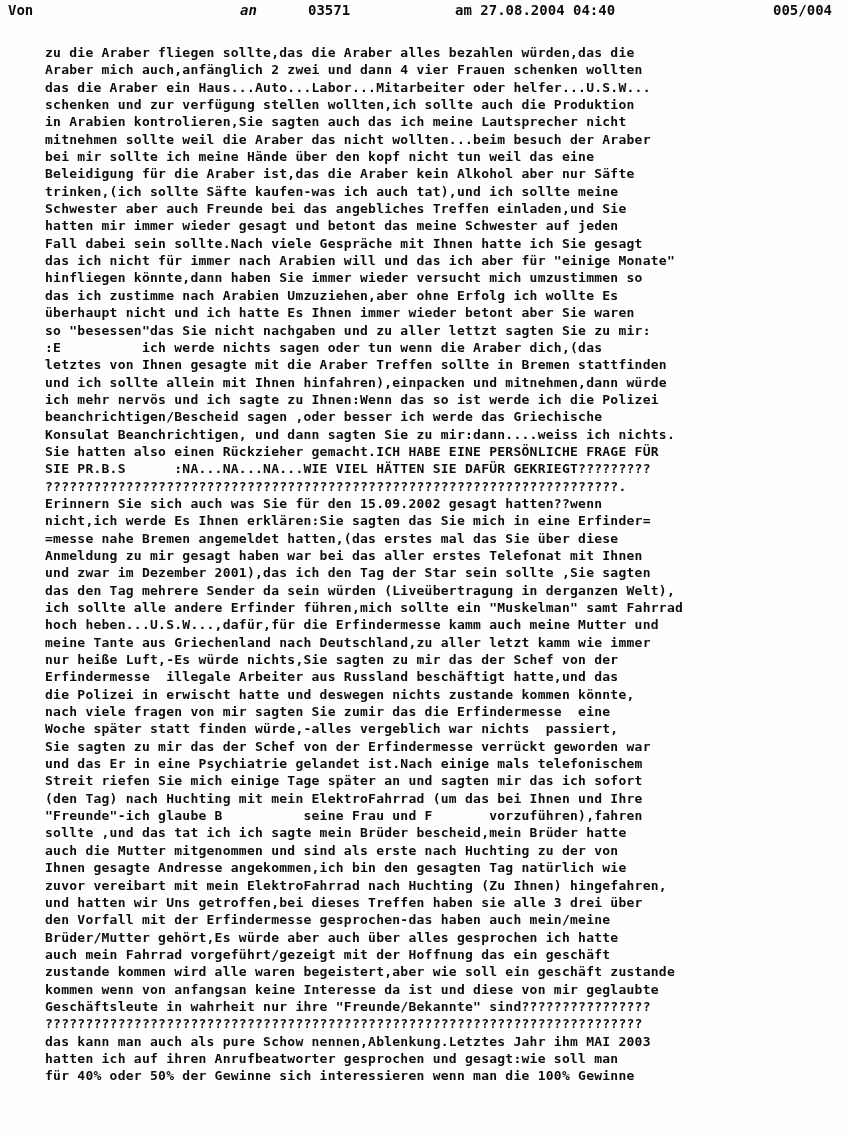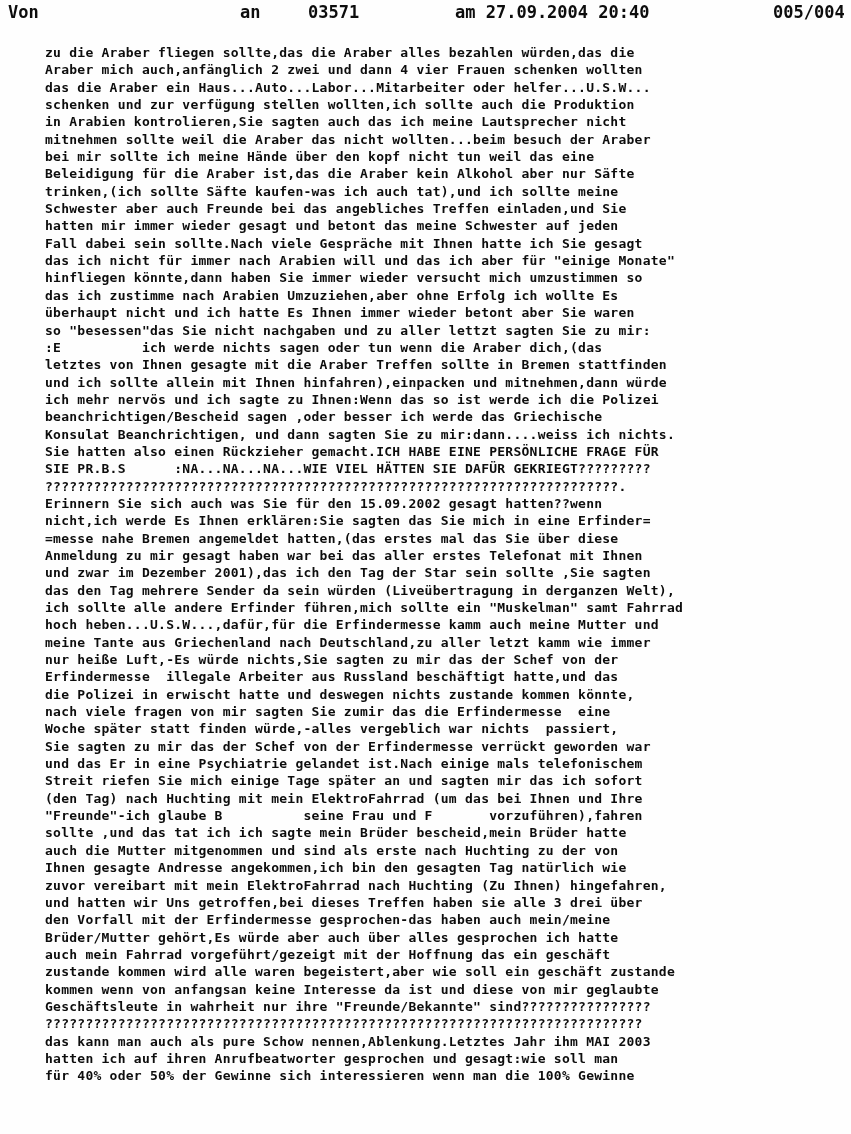--- a/index.html
+++ b/index.html
@@ -15,27 +15,27 @@
     overflow: hidden;
     font-family: "DejaVu Sans Mono", "Liberation Mono", monospace;
     color: #0d0d0d;
   }
   .fax-header {
     position: absolute;
     top: 1px;
     left: 0;
     width: 751px;
     height: 22px;
-    font-size: 17px;
+    font-size: 14px;
     font-weight: bold;
     white-space: pre;
   }
   .fax-header span { position: absolute; top: 1px; }
   .h-from   { left: 8px; }
-  .h-to     { left: 240px; }
+  .h-to     { left: 240px; font-style: italic; }
   .h-number { left: 308px; }
   .h-date   { left: 455px; }
   .h-page   { left: 773px; }
   .fax-body {
     position: absolute;
     top: 44px;
     left: 45px;
     width: 800px;
     font-size: 13px;
     line-height: 17.35px;
@@ -48,17 +48,17 @@
   }
 </style>
 </head>
 <body>
 
 <div class="page">
   <div class="fax-header">
     <span class="h-from">Von</span>
     <span class="h-to">an</span>
     <span class="h-number">03571</span>
-    <span class="h-date">am 27.09.2004 20:40</span>
+    <span class="h-date">am 27.08.2004 04:40</span>
     <span class="h-page">005/004</span>
   </div>
   <div class="fax-body"><div>zu die Araber fliegen sollte,das die Araber alles bezahlen würden,das die</div><div>Araber mich auch,anfänglich 2 zwei und dann 4 vier Frauen schenken wollten</div><div>das die Araber ein Haus...Auto...Labor...Mitarbeiter oder helfer...U.S.W...</div><div>schenken und zur verfügung stellen wollten,ich sollte auch die Produktion</div><div>in Arabien kontrolieren,Sie sagten auch das ich meine Lautsprecher nicht</div><div>mitnehmen sollte weil die Araber das nicht wollten...beim besuch der Araber</div><div>bei mir sollte ich meine Hände über den kopf nicht tun weil das eine</div><div>Beleidigung für die Araber ist,das die Araber kein Alkohol aber nur Säfte</div><div>trinken,(ich sollte Säfte kaufen-was ich auch tat),und ich sollte meine</div><div>Schwester aber auch Freunde bei das angebliches Treffen einladen,und Sie</div><div>hatten mir immer wieder gesagt und betont das meine Schwester auf jeden</div><div>Fall dabei sein sollte.Nach viele Gespräche mit Ihnen hatte ich Sie gesagt</div><div>das ich nicht für immer nach Arabien will und das ich aber für "einige Monate"</div><div>hinfliegen könnte,dann haben Sie immer wieder versucht mich umzustimmen so</div><div>das ich zustimme nach Arabien Umzuziehen,aber ohne Erfolg ich wollte Es</div><div>überhaupt nicht und ich hatte Es Ihnen immer wieder betont aber Sie waren</div><div>so "besessen"das Sie nicht nachgaben und zu aller lettzt sagten Sie zu mir:</div><div>:E          ich werde nichts sagen oder tun wenn die Araber dich,(das</div><div>letztes von Ihnen gesagte mit die Araber Treffen sollte in Bremen stattfinden</div><div>und ich sollte allein mit Ihnen hinfahren),einpacken und mitnehmen,dann würde</div><div>ich mehr nervös und ich sagte zu Ihnen:Wenn das so ist werde ich die Polizei</div><div>beanchrichtigen/Bescheid sagen ,oder besser ich werde das Griechische</div><div>Konsulat Beanchrichtigen, und dann sagten Sie zu mir:dann....weiss ich nichts.</div><div>Sie hatten also einen Rückzieher gemacht.ICH HABE EINE PERSÖNLICHE FRAGE FÜR</div><div>SIE PR.B.S      :NA...NA...NA...WIE VIEL HÄTTEN SIE DAFÜR GEKRIEGT?????????</div><div>???????????????????????????????????????????????????????????????????????.</div><div>Erinnern Sie sich auch was Sie für den 15.09.2002 gesagt hatten??wenn</div><div>nicht,ich werde Es Ihnen erklären:Sie sagten das Sie mich in eine Erfinder=</div><div>=messe nahe Bremen angemeldet hatten,(das erstes mal das Sie über diese</div><div>Anmeldung zu mir gesagt haben war bei das aller erstes Telefonat mit Ihnen</div><div>und zwar im Dezember 2001),das ich den Tag der Star sein sollte ,Sie sagten</div><div>das den Tag mehrere Sender da sein würden (Liveübertragung in derganzen Welt),</div><div>ich sollte alle andere Erfinder führen,mich sollte ein "Muskelman" samt Fahrrad</div><div>hoch heben...U.S.W...,dafür,für die Erfindermesse kamm auch meine Mutter und</div><div>meine Tante aus Griechenland nach Deutschland,zu aller letzt kamm wie immer</div><div>nur heiße Luft,-Es würde nichts,Sie sagten zu mir das der Schef von der</div><div>Erfindermesse  illegale Arbeiter aus Russland beschäftigt hatte,und das</div><div>die Polizei in erwischt hatte und deswegen nichts zustande kommen könnte,</div><div>nach viele fragen von mir sagten Sie zumir das die Erfindermesse  eine</div><div>Woche später statt finden würde,-alles vergeblich war nichts  passiert,</div><div>Sie sagten zu mir das der Schef von der Erfindermesse verrückt geworden war</div><div>und das Er in eine Psychiatrie gelandet ist.Nach einige mals telefonischem</div><div>Streit riefen Sie mich einige Tage später an und sagten mir das ich sofort</div><div>(den Tag) nach Huchting mit mein ElektroFahrrad (um das bei Ihnen und Ihre</div><div>"Freunde"-ich glaube B          seine Frau und F       vorzuführen),fahren</div><div>sollte ,und das tat ich ich sagte mein Brüder bescheid,mein Brüder hatte</div><div>auch die Mutter mitgenommen und sind als erste nach Huchting zu der von</div><div>Ihnen gesagte Andresse angekommen,ich bin den gesagten Tag natürlich wie</div><div>zuvor vereibart mit mein ElektroFahrrad nach Huchting (Zu Ihnen) hingefahren,</div><div>und hatten wir Uns getroffen,bei dieses Treffen haben sie alle 3 drei über</div><div>den Vorfall mit der Erfindermesse gesprochen-das haben auch mein/meine</div><div>Brüder/Mutter gehört,Es würde aber auch über alles gesprochen ich hatte</div><div>auch mein Fahrrad vorgeführt/gezeigt mit der Hoffnung das ein geschäft</div><div>zustande kommen wird alle waren begeistert,aber wie soll ein geschäft zustande</div><div>kommen wenn von anfangsan keine Interesse da ist und diese von mir geglaubte</div><div>Geschäftsleute in wahrheit nur ihre "Freunde/Bekannte" sind????????????????</div><div>??????????????????????????????????????????????????????????????????????????</div><div>das kann man auch als pure Schow nennen,Ablenkung.Letztes Jahr ihm MAI 2003</div><div>hatten ich auf ihren Anrufbeatworter gesprochen und gesagt:wie soll man</div><div>für 40% oder 50% der Gewinne sich interessieren wenn man die 100% Gewinne</div></div>
 </div>
 
 </body></html>

